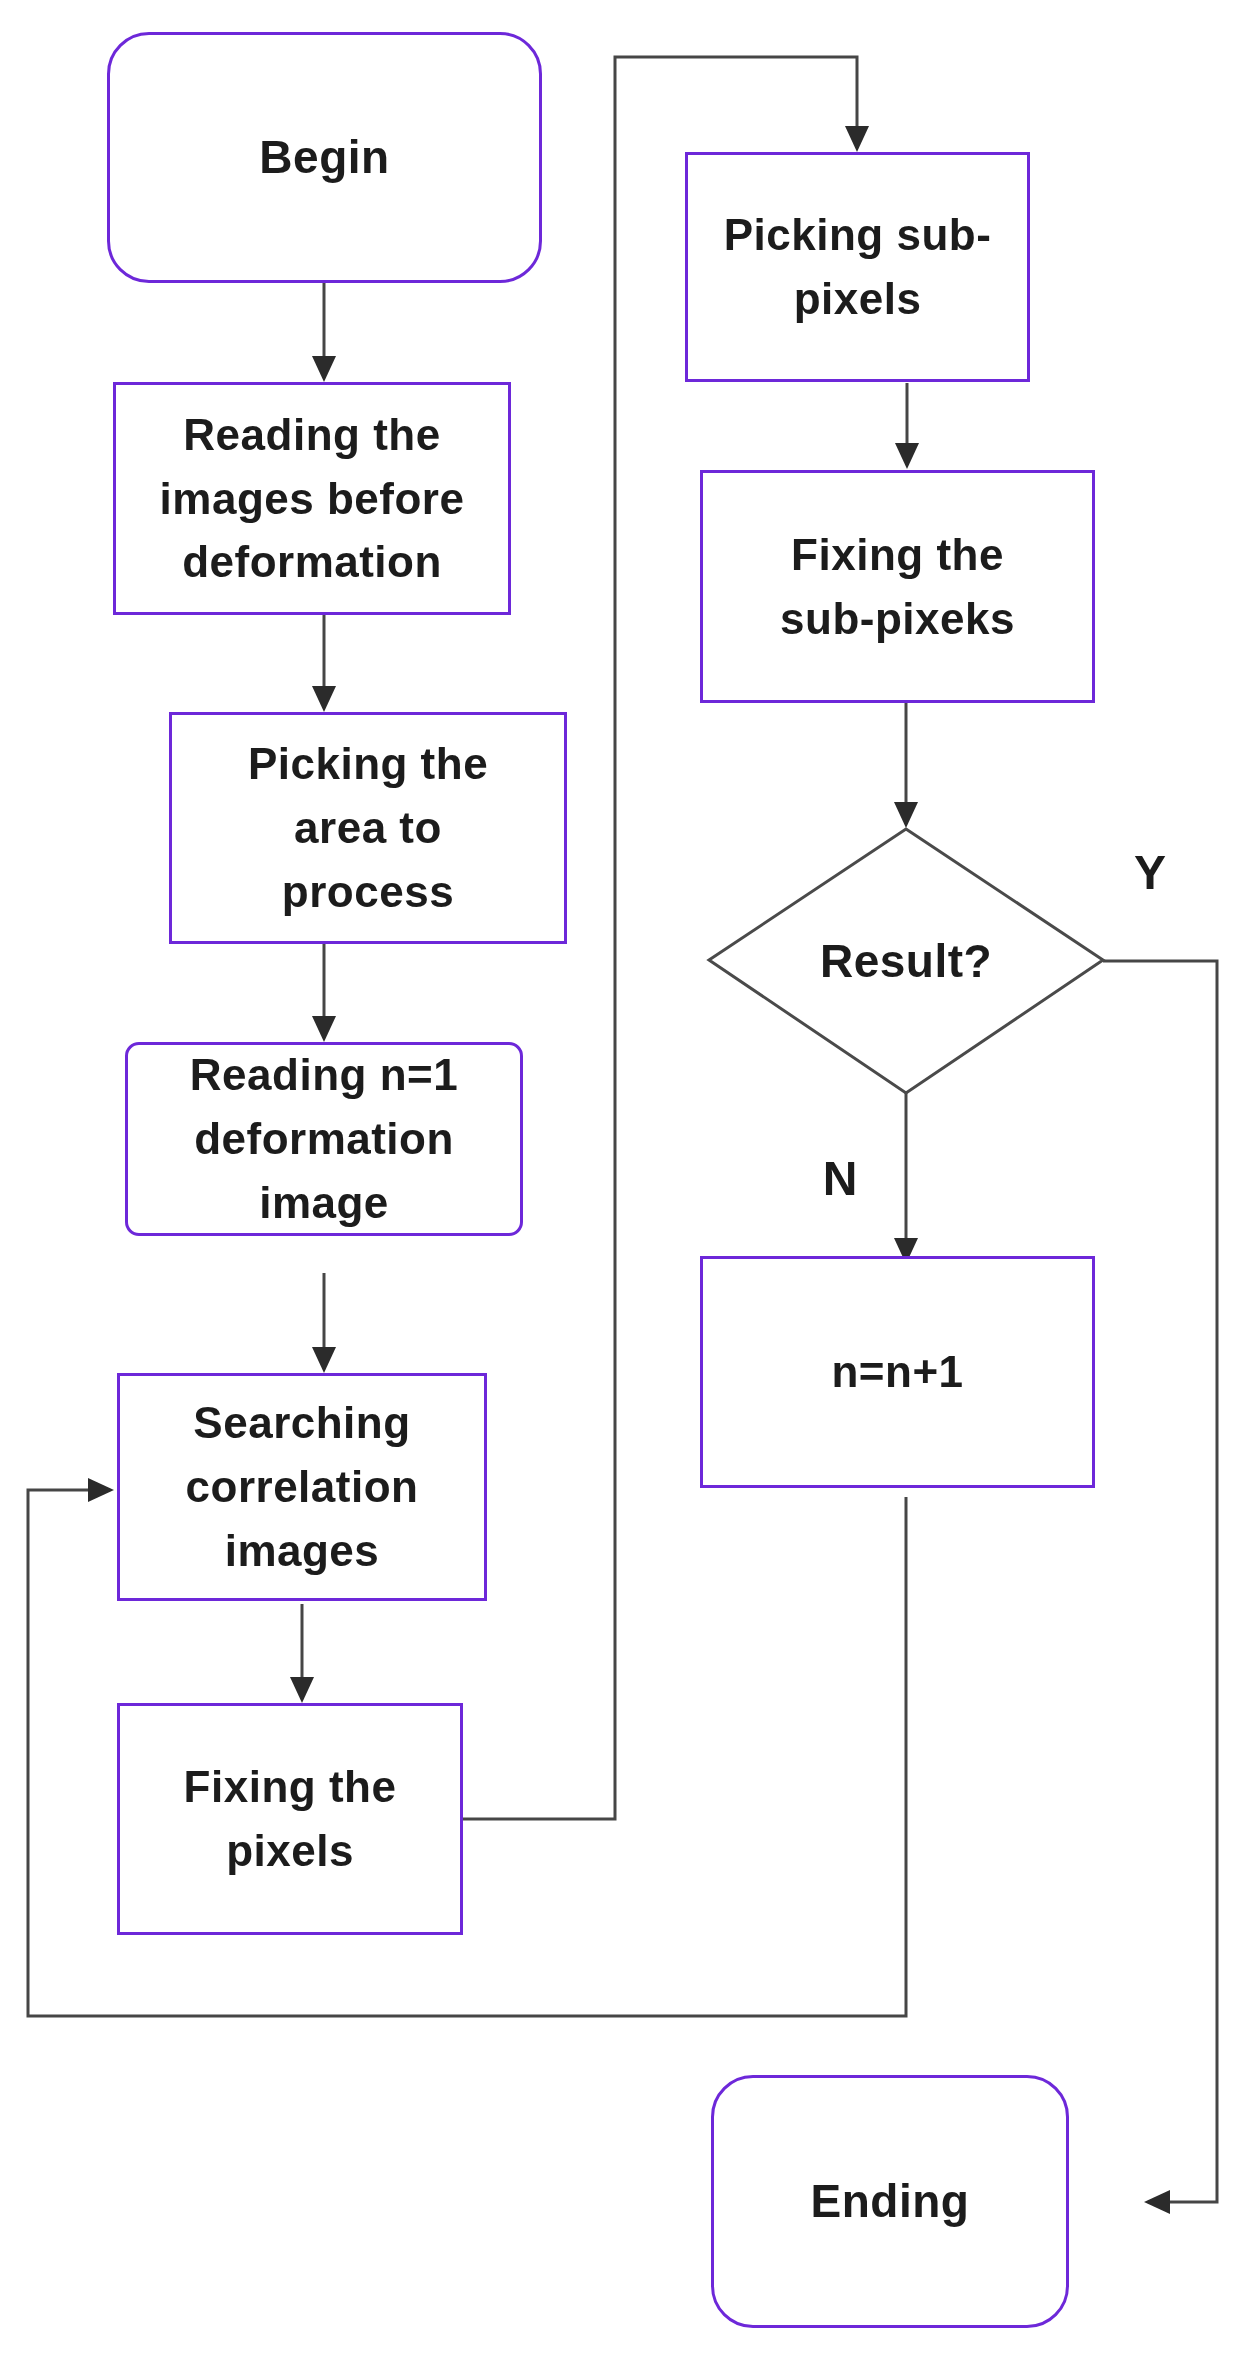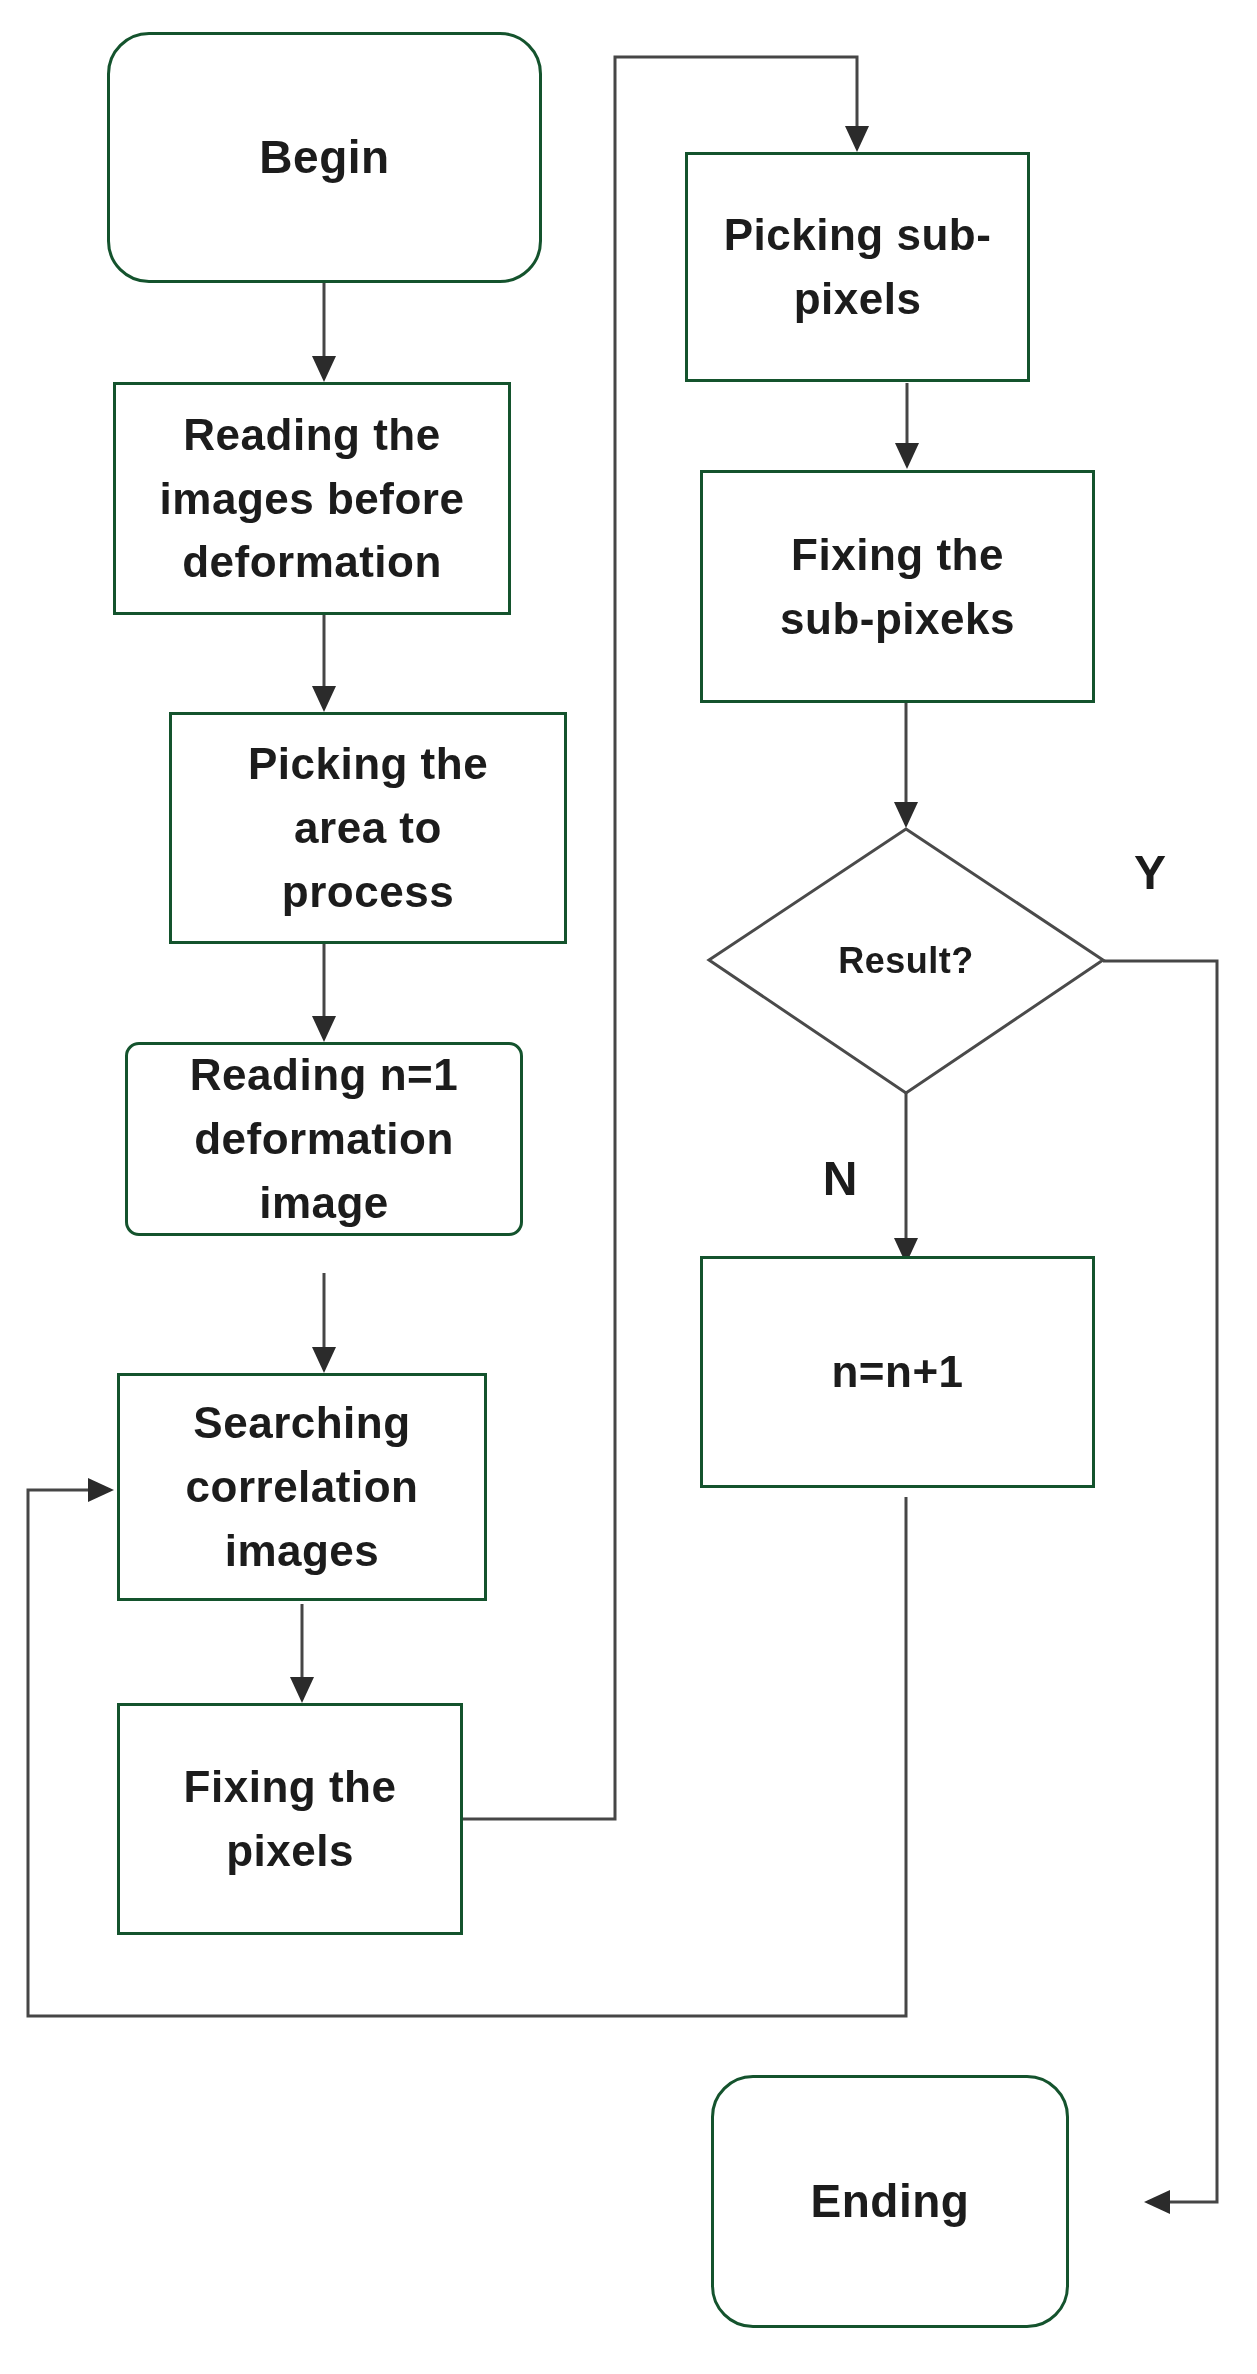--- a/index.html
+++ b/index.html
@@ -5,21 +5,21 @@
   html, body { margin: 0; padding: 0; background: #ffffff; }
   body { width: 1257px; height: 2374px; overflow: hidden;
          font-family: "Liberation Sans", sans-serif; }
   #stage { position: relative; width: 1257px; height: 2374px; background: #ffffff; }
   #wires { position: absolute; left: 0; top: 0; width: 1257px; height: 2374px; }
 
   .node {
     position: absolute;
     box-sizing: border-box;
     background: #ffffff;
-    border: 3px solid #14532d;
+    border: 3px solid #6d28d9;
     display: flex;
     align-items: center;
     justify-content: center;
     text-align: center;
   }
   .node .lbl {
     white-space: pre-line;
     font-weight: 700;
     color: #1c1c1c;
     font-size: 44px;
@@ -35,21 +35,21 @@
   #node-search-corr  { left: 117px; top: 1373px; width: 370px; height: 228px; }
   #node-fix-pixels   { left: 117px; top: 1703px; width: 346px; height: 232px; }
   #node-insert-sub   { left: 685px; top: 152px;  width: 345px; height: 230px; }
   #node-fix-sub      { left: 700px; top: 470px;  width: 395px; height: 233px; }
   #node-increment    { left: 700px; top: 1256px; width: 395px; height: 232px; }
   #node-ending       { left: 677px; top: 2075px; width: 358px; height: 253px; margin-left: 34px; }
 
   #label-result {
     position: absolute; left: 709px; top: 928px; width: 394px; height: 66px;
     display: flex; align-items: center; justify-content: center;
-    font-weight: 700; font-size: 36px; color: #1c1c1c; letter-spacing: 0.5px;
+    font-weight: 700; font-size: 46px; color: #1c1c1c; letter-spacing: 0.5px;
   }
   .edge-label {
     position: absolute;
     font-weight: 700; font-size: 48px; color: #1c1c1c;
     display: flex; align-items: center; justify-content: center;
     width: 80px; height: 64px;
   }
   #label-yes { left: 1110px; top: 840px; }
   #label-no  { left: 800px;  top: 1146px; }
 </style>

